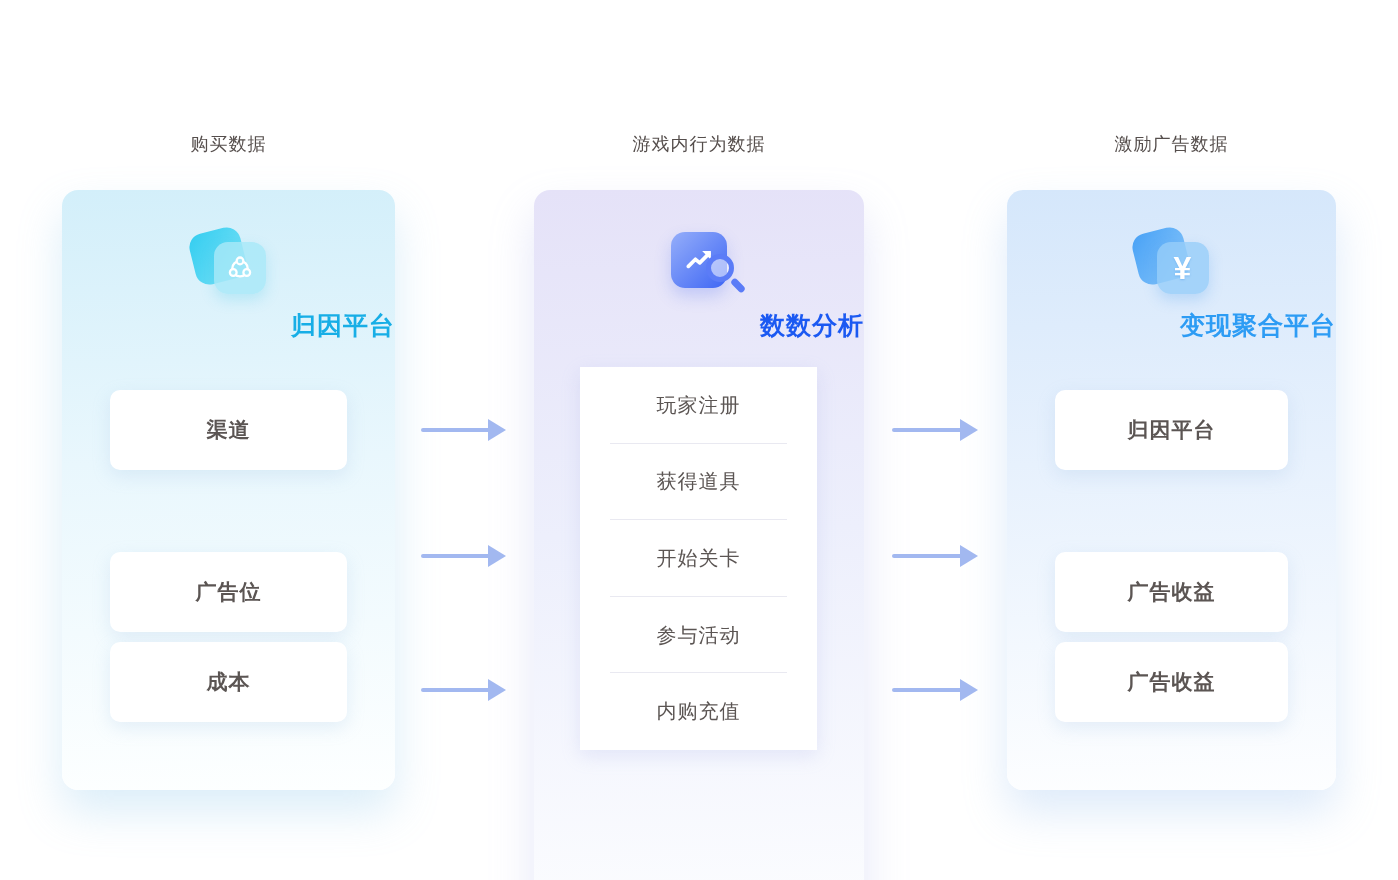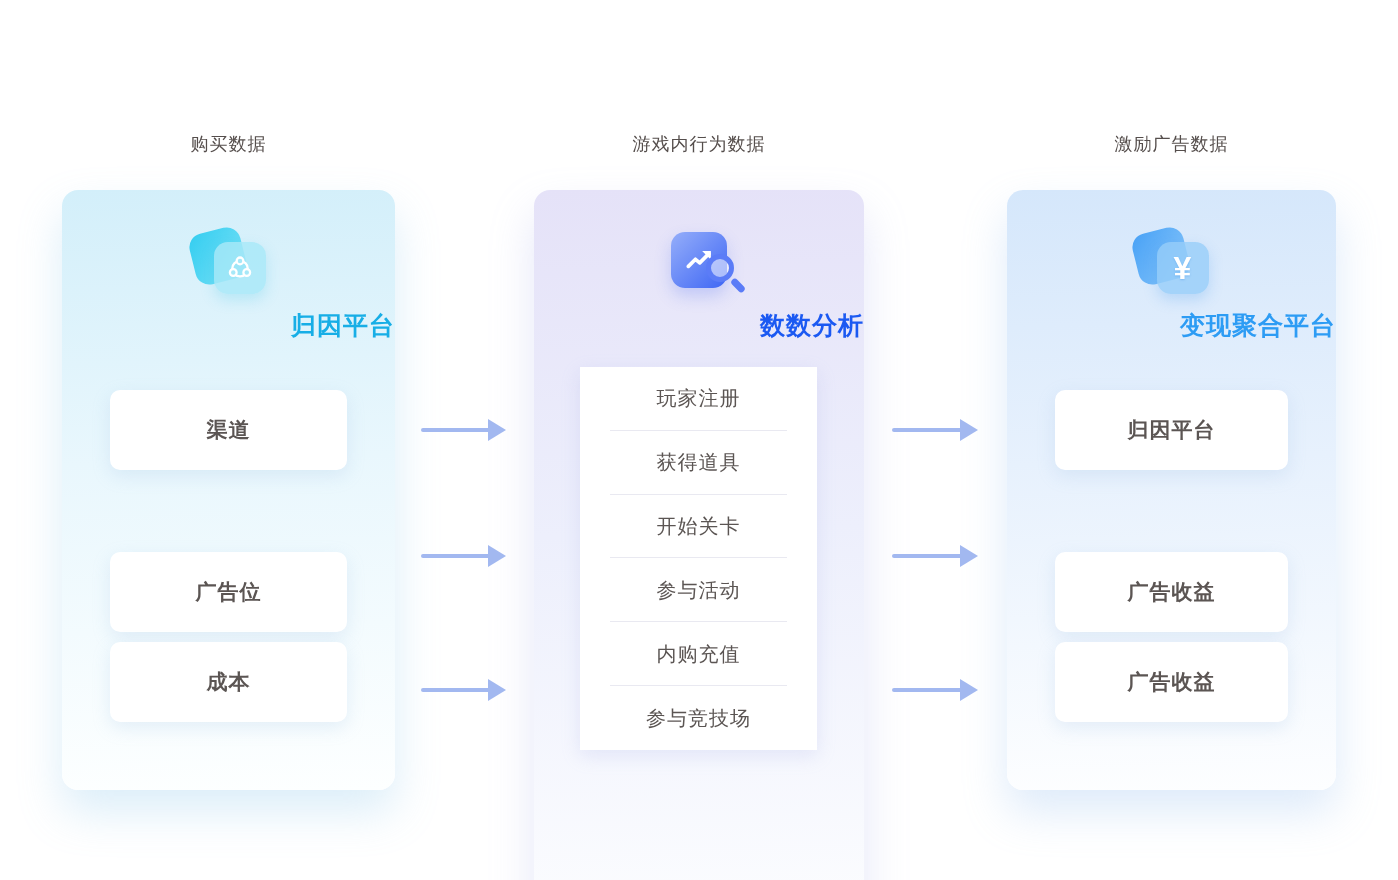--- a/index.html
+++ b/index.html
@@ -117,21 +117,20 @@
       <div class="mag-circle"></div>
       <div class="mag-handle"></div>
     </div>
     <div class="platform">数数分析</div>
     <div class="list-card">
       <div class="m-row">玩家注册</div>
       <div class="m-row">获得道具</div>
       <div class="m-row">开始关卡</div>
       <div class="m-row">参与活动</div>
       <div class="m-row">内购充值</div>
-      <div class="m-row">参与竞技场</div>
     </div>
   </div>
 
   <div class="card c2">
     <div class="icon-wrap">
       <div class="tile tile-back"></div>
       <div class="tile tile-front">
         <span class="yuan-glyph">¥</span>
       </div>
     </div>

